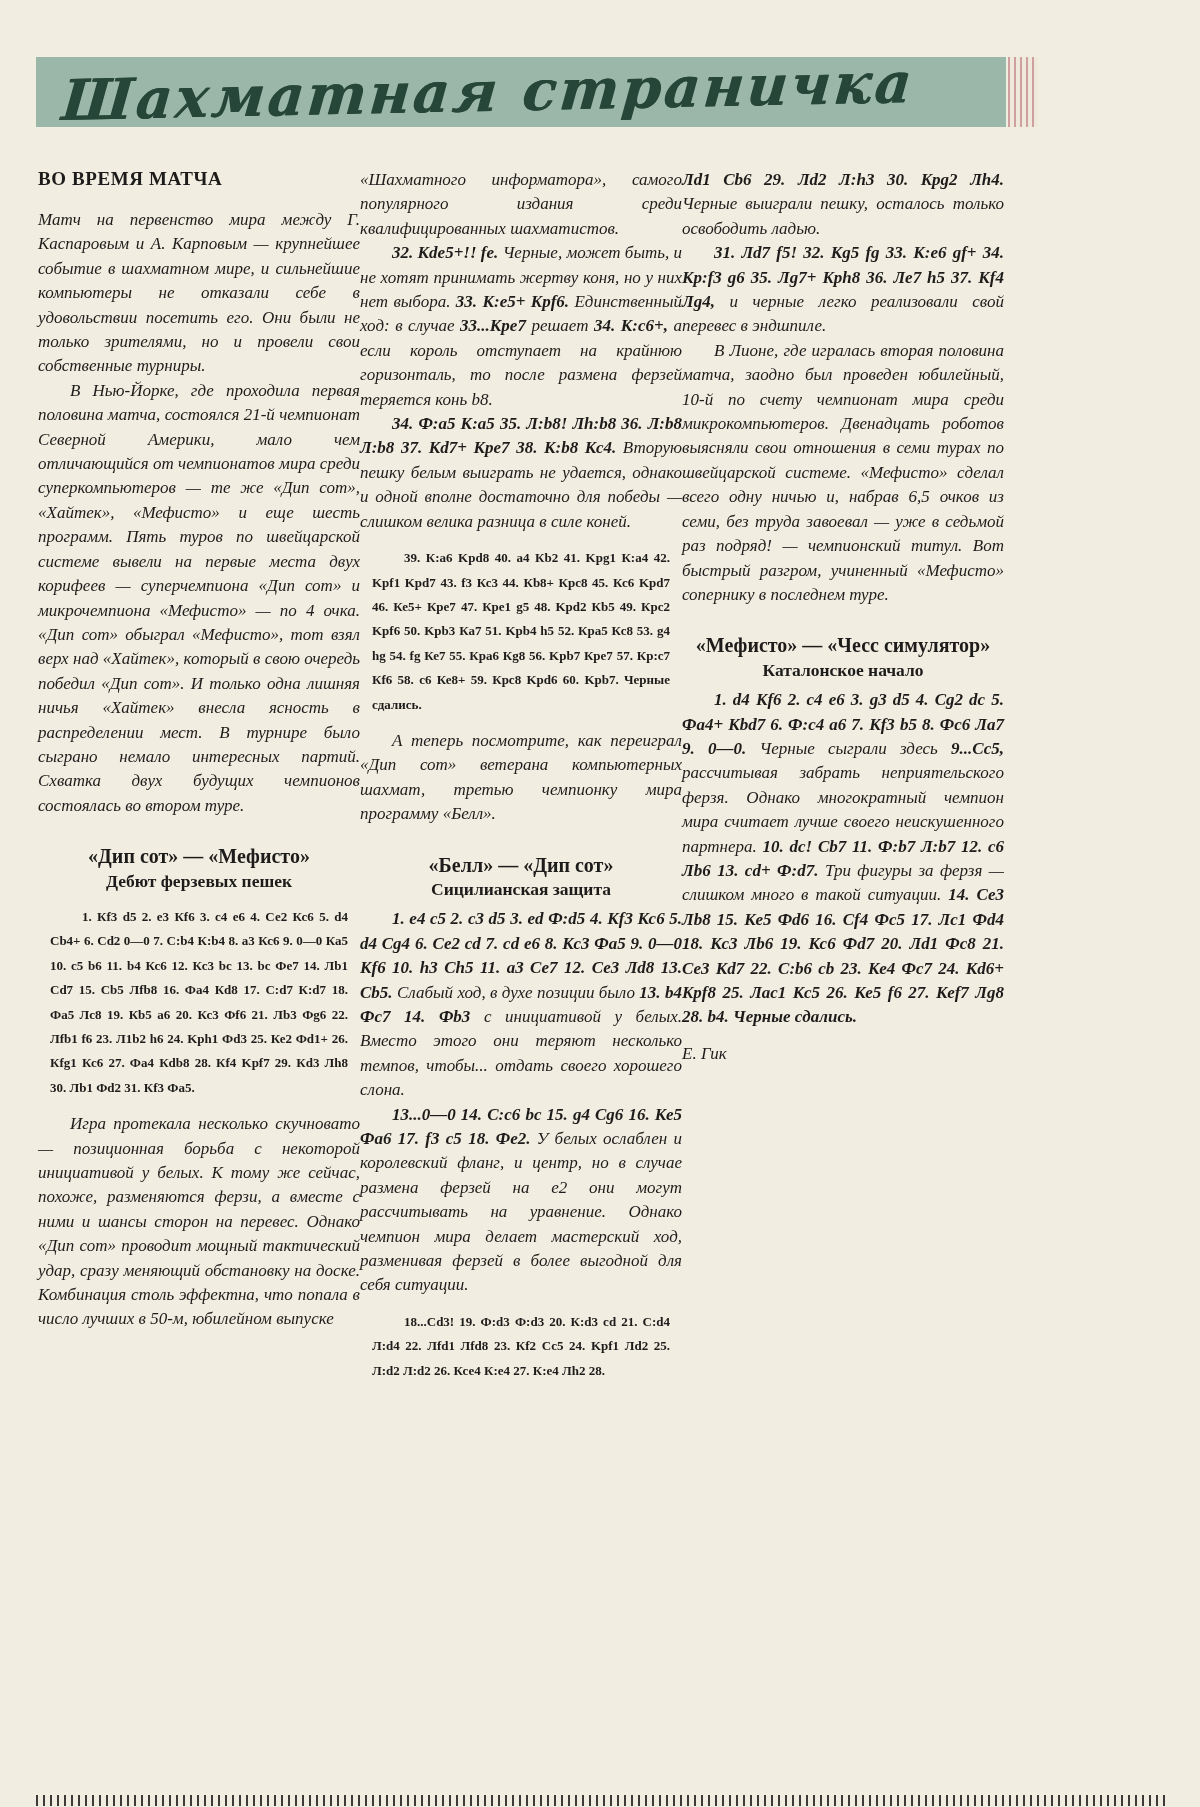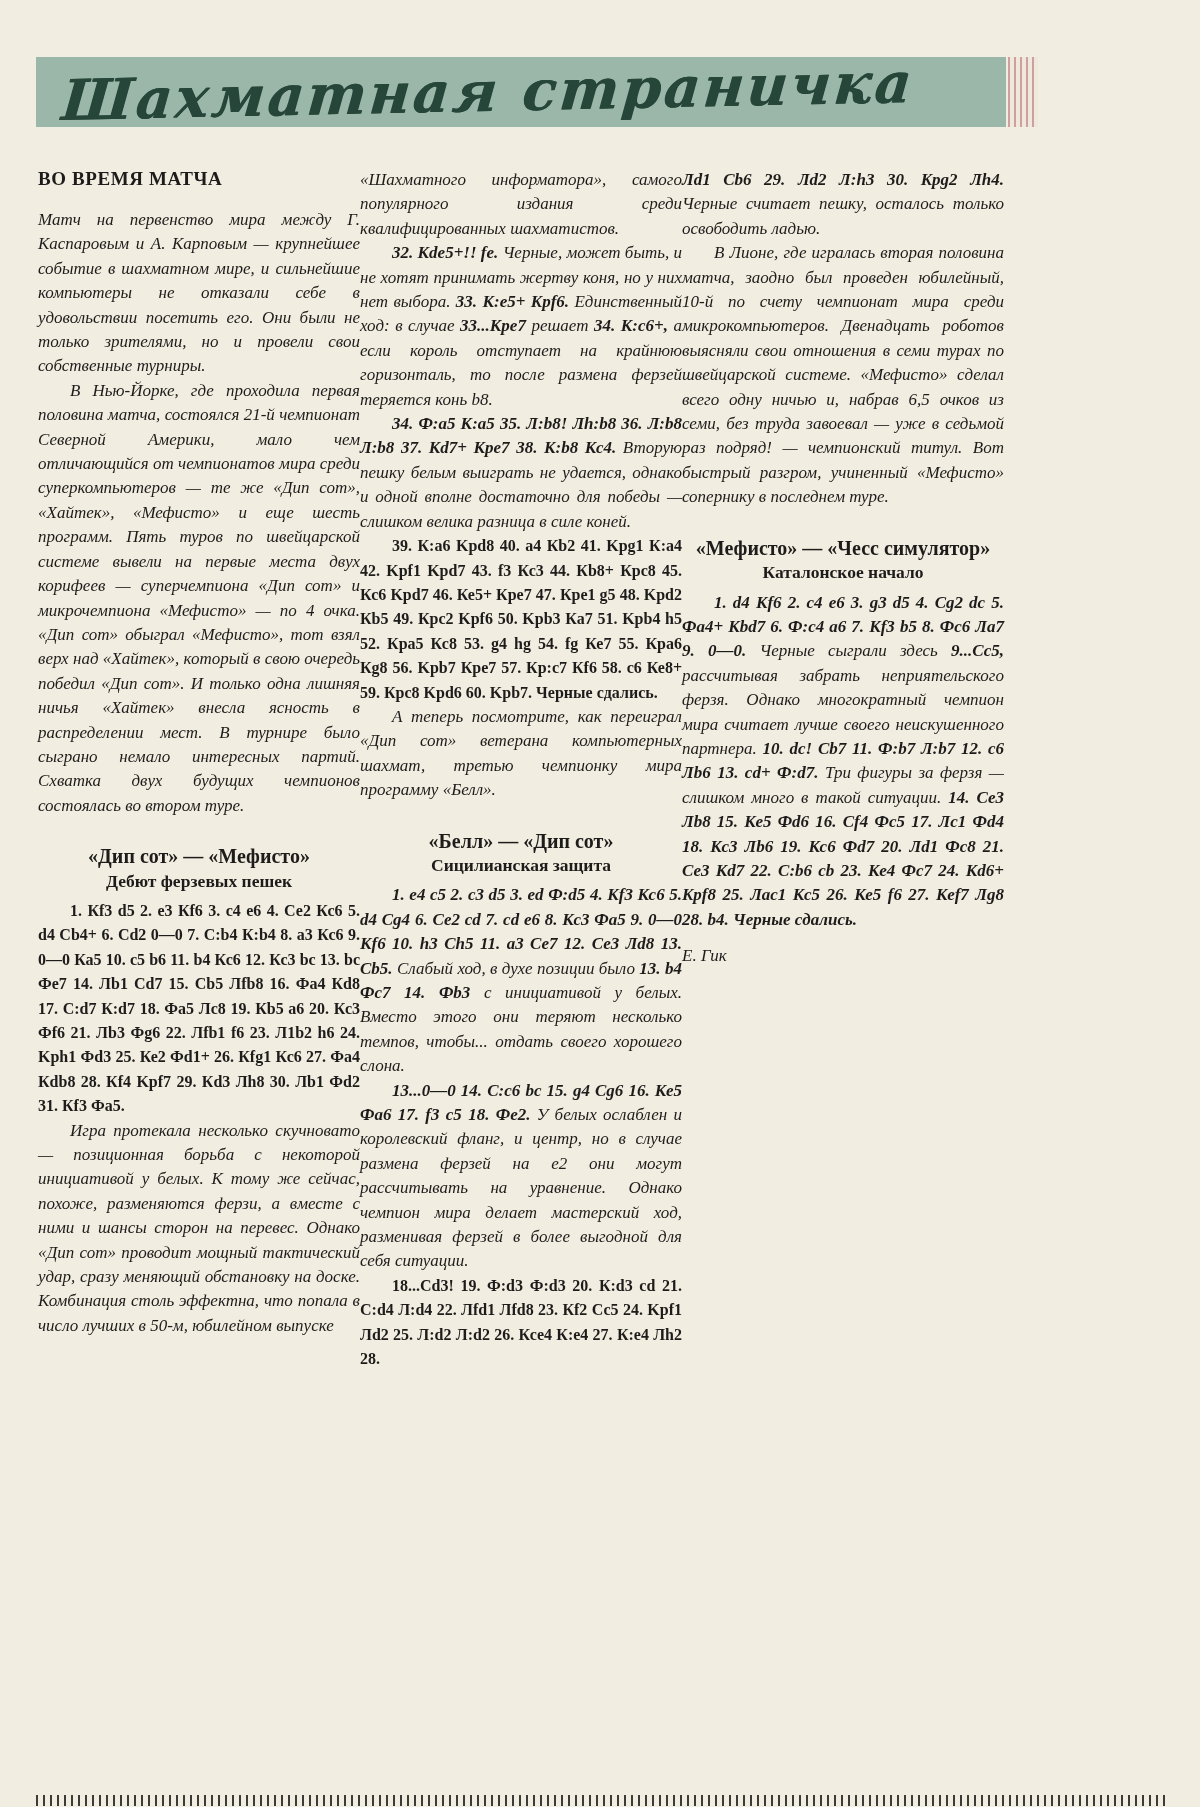--- a/index.html
+++ b/index.html
@@ -48,21 +48,21 @@
   }
   p.body{
     margin:0;
     font-size:17px;line-height:24.4px;
     text-align:justify;
     text-indent:32px;
     font-style:italic;
   }
   p.noindent{text-indent:0;}
   .mv, p.moves, .sub{font-weight:700;}
-  p.moves{font-size:16px;line-height:24.4px;text-align:justify;text-indent:32px;margin:0;font-family:Liberation Serif, serif;}
+  p.moves{font-size:13px;line-height:24.4px;text-align:justify;text-indent:32px;margin:12px;font-family:Liberation Serif, serif;}
   h2.sub{
     font-size:20px;margin:26px 0 0 0;line-height:24.4px;text-align:center;
   }
   h3.sub{
     font-size:17.5px;margin:0 0 6px 0;line-height:24.4px;text-align:center;
   }
   .signature{
     margin-top:14px;
     font-size:17px;font-style:italic;
     text-align:left;padding-right:6px;
@@ -104,21 +104,22 @@
       <p class="moves">39. К:а6 Kpd8 40. а4 Кb2 41. Kpg1 К:а4 42. Kpf1 Kpd7 43. f3 Кс3 44. Кb8+ Крс8 45. Кс6 Kpd7 46. Ке5+ Кре7 47. Кре1 g5 48. Kpd2 Кb5 49. Крс2 Kpf6 50. Kpb3 Ка7 51. Kpb4 h5 52. Кра5 Кс8 53. g4 hg 54. fg Ке7 55. Кра6 Кg8 56. Kpb7 Кре7 57. Кр:с7 Кf6 58. с6 Ке8+ 59. Крс8 Kpd6 60. Kpb7. Черные сдались.</p>
       <p class="body">А теперь посмотрите, как переиграл «Дип сот» ветерана компьютерных шахмат, третью чемпионку мира программу «Белл».</p>
       <h2 class="sub">«Белл» — «Дип сот»</h2>
       <h3 class="sub">Сицилианская защита</h3>
       <p class="body"><span class="mv">1. е4 с5 2. с3 d5 3. ed Ф:d5 4. Кf3 Кс6 5. d4 Сg4 6. Се2 cd 7. cd е6 8. Кс3 Фа5 9. 0—0 Кf6 10. h3 Сh5 11. а3 Се7 12. Се3 Лd8 13. Сb5. </span><span>Слабый ход, в духе позиции было </span><span class="mv">13. b4 Фс7 14. Фb3 </span><span>с инициативой у белых. Вместо этого они теряют несколько темпов, чтобы... отдать своего хорошего слона.</span></p>
       <p class="body"><span class="mv">13...0—0 14. С:с6 bc 15. g4 Сg6 16. Ке5 Фа6 17. f3 с5 18. Фе2. </span><span>У белых ослаблен и королевский фланг, и центр, но в случае размена ферзей на е2 они могут рассчитывать на уравнение. Однако чемпион мира делает мастерский ход, разменивая ферзей в более выгодной для себя ситуации.</span></p>
       <p class="moves">18...Сd3! 19. Ф:d3 Ф:d3 20. К:d3 cd 21. С:d4 Л:d4 22. Лfd1 Лfd8 23. Кf2 Сс5 24. Kpf1 Лd2 25. Л:d2 Л:d2 26. Ксе4 К:е4 27. К:е4 Лh2 28.</p>
     </section>
 
     <section class="col">
-      <p class="body noindent"><span class="mv">Лd1 Сb6 29. Лd2 Л:h3 30. Kpg2 Лh4. </span><span>Черные считает пешку, осталось только освободить ладью.</span></p>
+      <p class="body noindent"><span class="mv">Лd1 Сb6 29. Лd2 Л:h3 30. Kpg2 Лh4. </span><span>Черные выиграли пешку, осталось только освободить ладью.</span></p>
+      <p class="body"><span class="mv">31. Лd7 f5! 32. Кg5 fg 33. К:е6 gf+ 34. Кр:f3 g6 35. Лg7+ Kph8 36. Ле7 h5 37. Кf4 Лg4, </span><span>и черные легко реализовали свой перевес в эндшпиле.</span></p>
       <p class="body">В Лионе, где игралась вторая половина матча, заодно был проведен юбилейный, 10-й по счету чемпионат мира среди микрокомпьютеров. Двенадцать роботов выясняли свои отношения в семи турах по швейцарской системе. «Мефисто» сделал всего одну ничью и, набрав 6,5 очков из семи, без труда завоевал — уже в седьмой раз подряд! — чемпионский титул. Вот быстрый разгром, учиненный «Мефисто» сопернику в последнем туре.</p>
       <h2 class="sub">«Мефисто» — «Чесс симулятор»</h2>
       <h3 class="sub">Каталонское начало</h3>
       <p class="body"><span class="mv">1. d4 Кf6 2. с4 е6 3. g3 d5 4. Сg2 dc 5. Фа4+ Кbd7 6. Ф:с4 а6 7. Кf3 b5 8. Фс6 Ла7 9. 0—0. </span><span>Черные сыграли здесь </span><span class="mv">9...Сс5, </span><span>рассчитывая забрать неприятельского ферзя. Однако многократный чемпион мира считает лучше своего неискушенного партнера. </span><span class="mv">10. dc! Сb7 11. Ф:b7 Л:b7 12. с6 Лb6 13. cd+ Ф:d7. </span><span>Три фигуры за ферзя — слишком много в такой ситуации. </span><span class="mv">14. Се3 Лb8 15. Ке5 Фd6 16. Сf4 Фс5 17. Лс1 Фd4 18. Кс3 Лb6 19. Кс6 Фd7 20. Лd1 Фс8 21. Се3 Кd7 22. С:b6 cb 23. Ке4 Фс7 24. Кd6+ Kpf8 25. Лас1 Кс5 26. Ке5 f6 27. Кеf7 Лg8 28. b4. Черные сдались.</span></p>
       <div class="signature">Е. Гик</div>
     </section>
 
   </main>
 
   <footer class="bottom-stripes"></footer>

